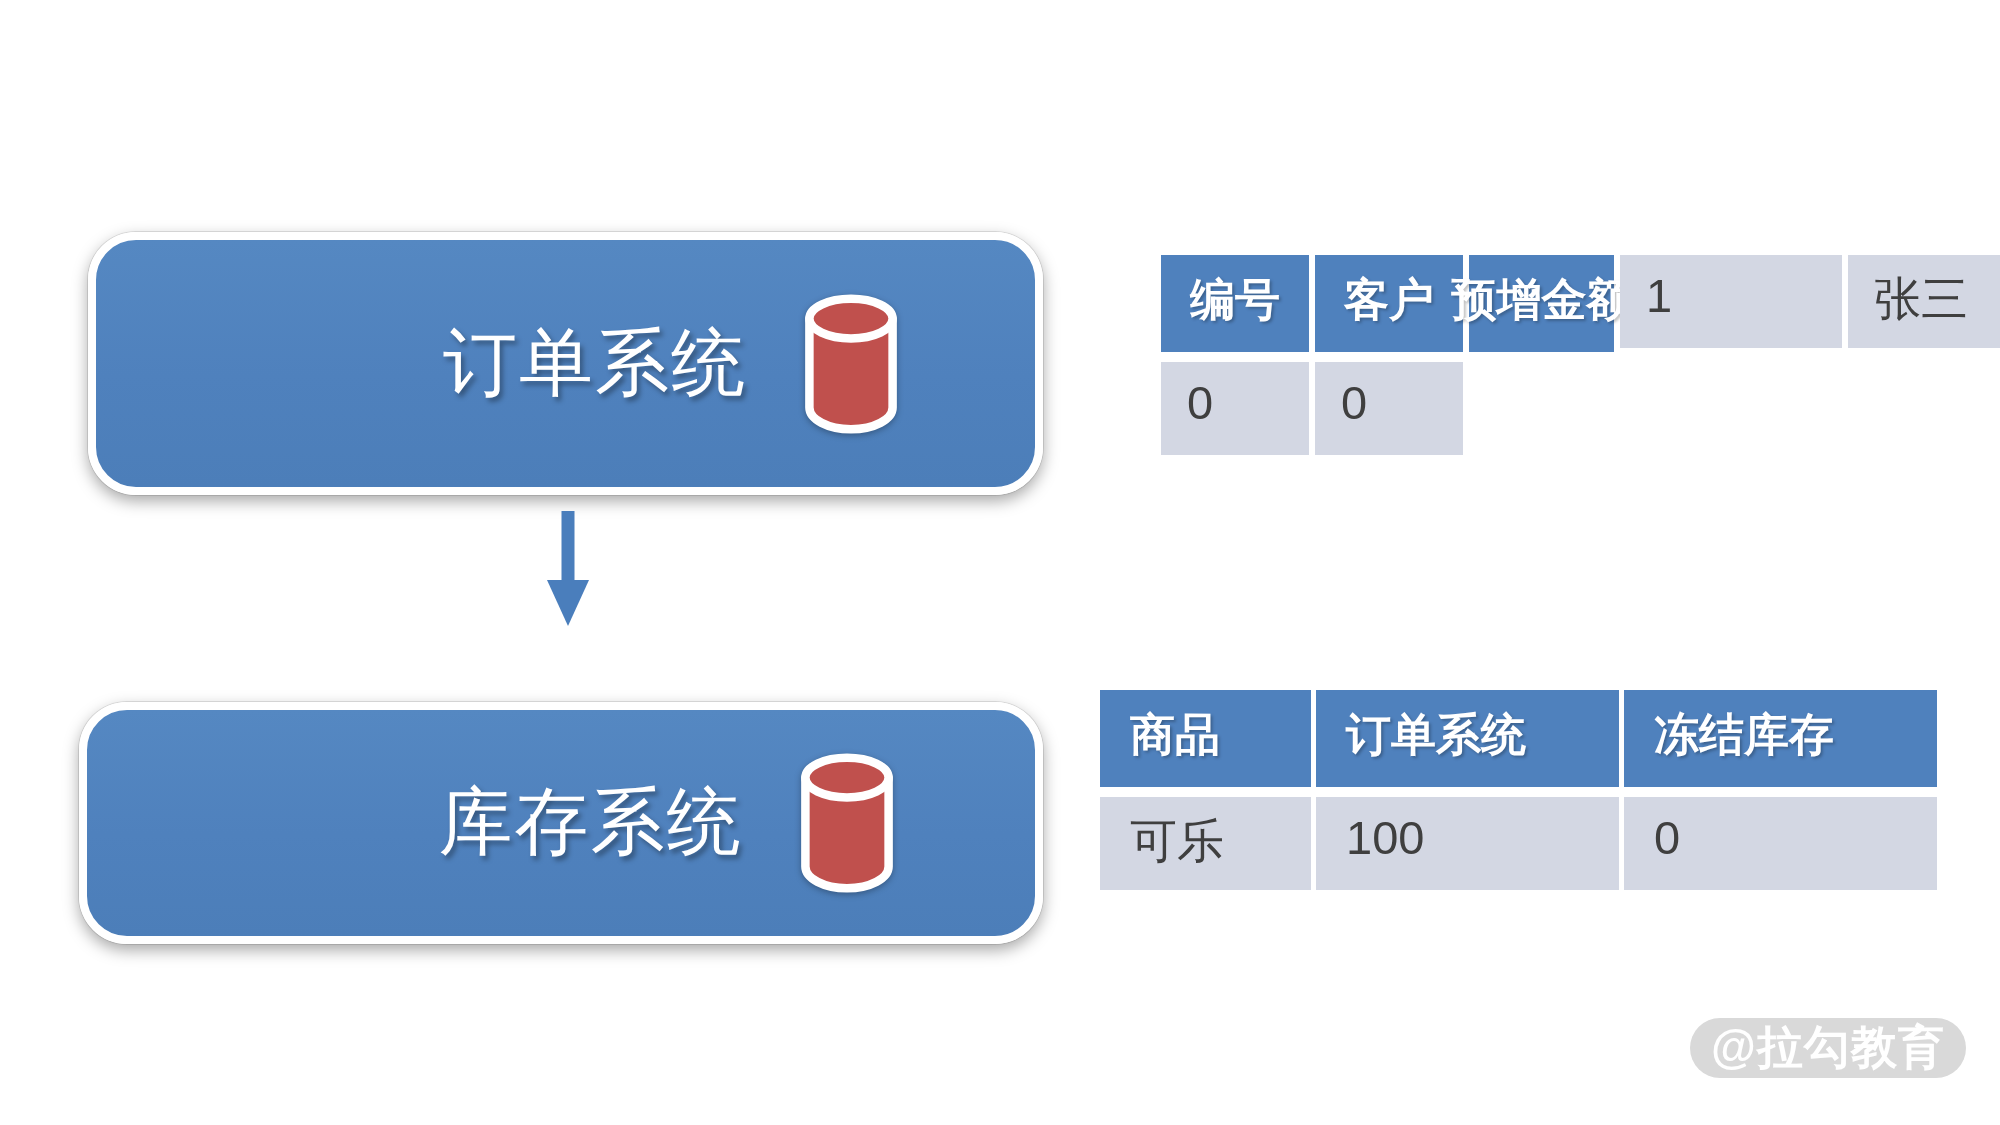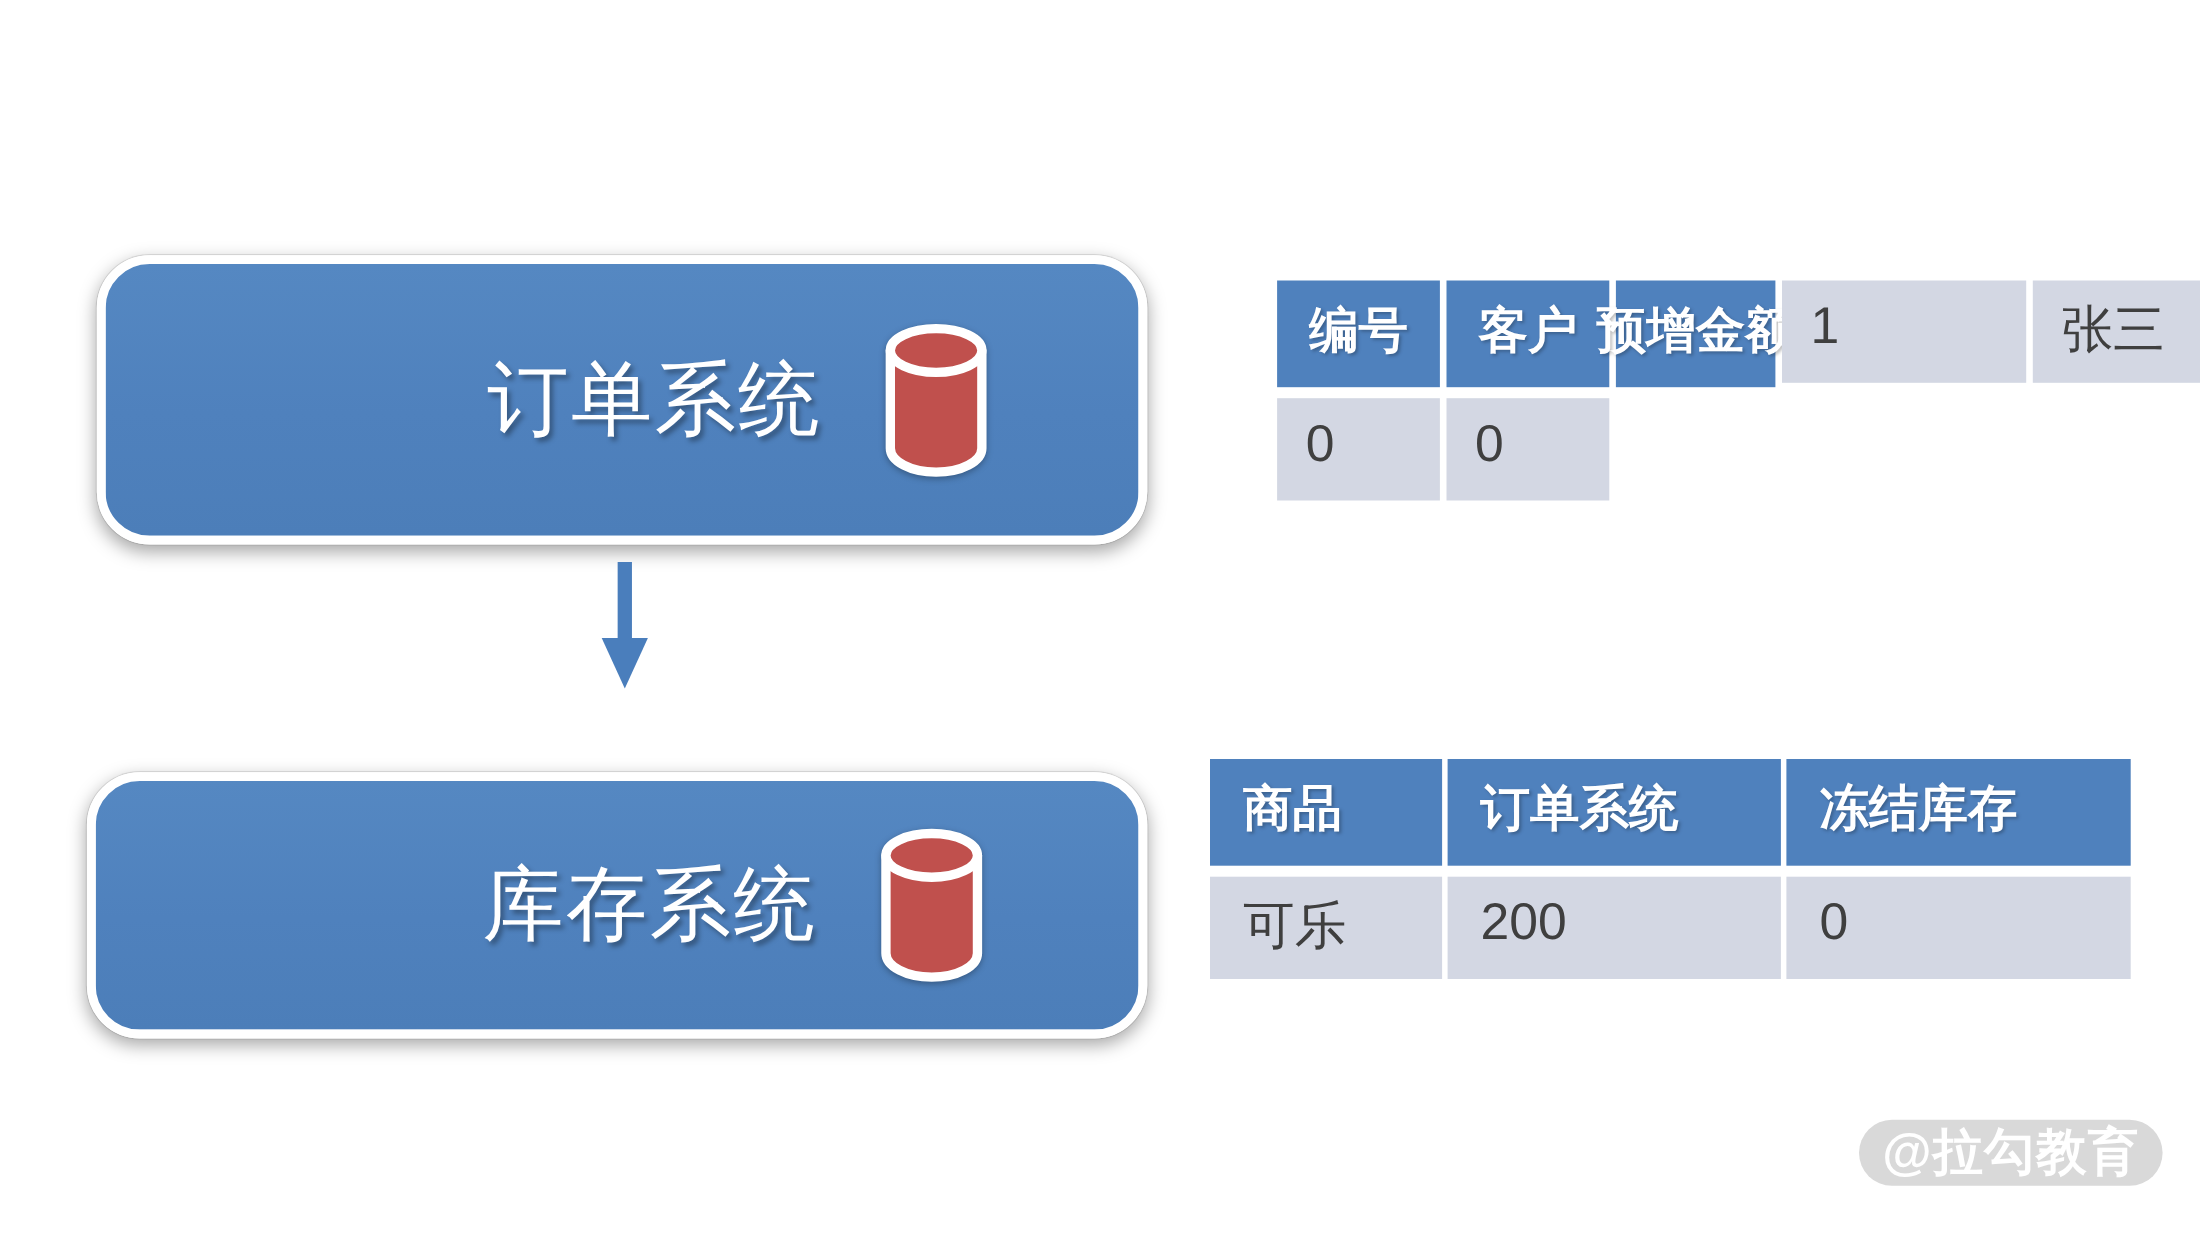--- a/index.html
+++ b/index.html
@@ -128,21 +128,21 @@
     <div class="td">0</div>
     <div class="td">0</div>
   </div>
 
   <div class="grid-table" id="inventory-table">
     <div class="th">商品</div>
     <div class="th">订单系统</div>
     <div class="th">冻结库存</div>
 
     <div class="td">可乐</div>
-    <div class="td">200</div>
+    <div class="td">100</div>
     <div class="td">0</div>
   </div>
 
   <div class="watermark">
     <span>@拉勾教育</span>
   </div>
 
 </div>
 
 </body></html>

